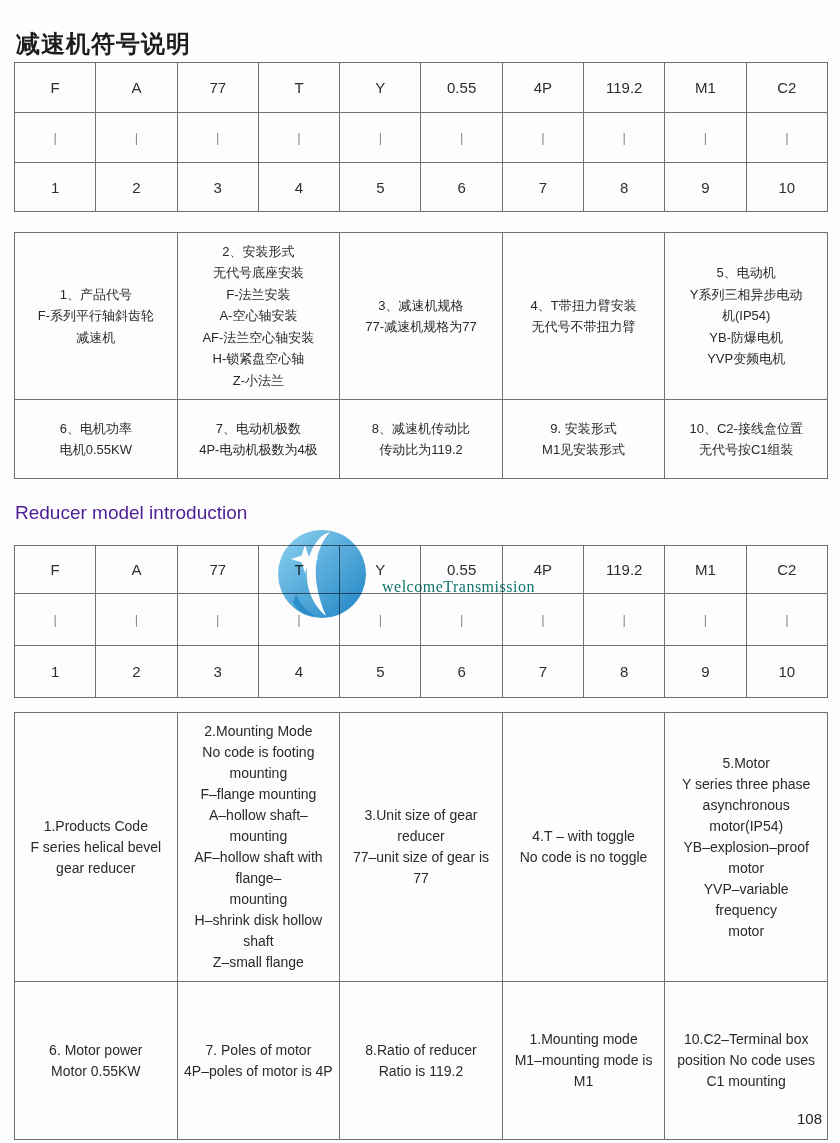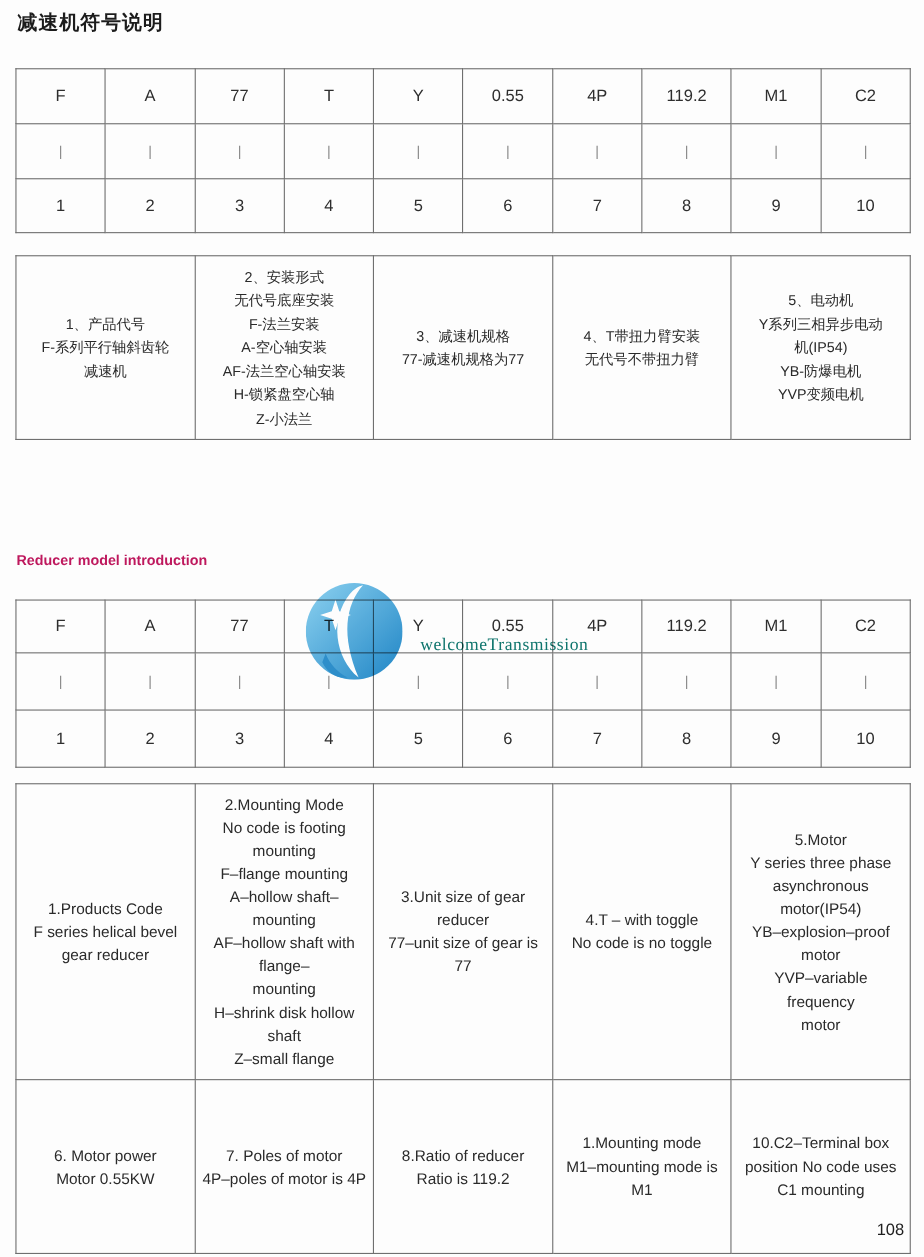--- a/index.html
+++ b/index.html
@@ -3,26 +3,26 @@
 <meta charset="utf-8">
 <style>
   * { margin:0; padding:0; box-sizing:border-box; }
   html,body { background:#ffffff; }
   .page {
     position:relative; width:840px; height:1143px;
     background:#fdfdfd; overflow:hidden;
     font-family:"Liberation Sans", sans-serif; color:#2b2b2b;
   }
   .title-zh {
-    position:absolute; left:16px; top:8px;
-    font-size:18px; font-weight:bold; color:#1c1c1c; letter-spacing:1px;
+    position:absolute; left:16px; top:28px;
+    font-size:24px; font-weight:bold; color:#1c1c1c; letter-spacing:1px;
   }
   .title-en {
     position:absolute; left:15px; top:502px;
-    font-size:13px; font-weight:bold; color:#be185d;
+    font-size:19px; font-weight:normal; color:#4c1d95;
   }
   table { position:absolute; border-collapse:collapse; table-layout:fixed; background:transparent; z-index:2; }
   td {
     border:1px solid #6f6f6f; text-align:center; vertical-align:middle;
     white-space:pre-line; background:transparent;
   }
   .code-table { left:14px; width:814px; }
   .code-table td { font-size:15px; color:#2e2e2e; }
   .code-table tr.sep td { color:#8a8a8a; font-size:13px; }
   .t1 { top:62px; }
@@ -130,20 +130,32 @@
       <td>3、减速机规格
 77-减速机规格为77</td>
       <td>4、T带扭力臂安装
 无代号不带扭力臂</td>
       <td>5、电动机
 Y系列三相异步电动
 机(IP54)
 YB-防爆电机
 YVP变频电机</td>
     </tr>
+    <tr class="r2">
+      <td>6、电机功率
+电机0.55KW</td>
+      <td>7、电动机极数
+4P-电动机极数为4极</td>
+      <td>8、减速机传动比
+传动比为119.2</td>
+      <td>9. 安装形式
+M1见安装形式</td>
+      <td>10、C2-接线盒位置
+无代号按C1组装</td>
+    </tr>
   </tbody>
     </table>
 
   <div class="title-en">Reducer model introduction</div>
 
   <table class="code-table t2">
     <tbody>
         <tr>
       <td>F</td>
       <td>A</td>

